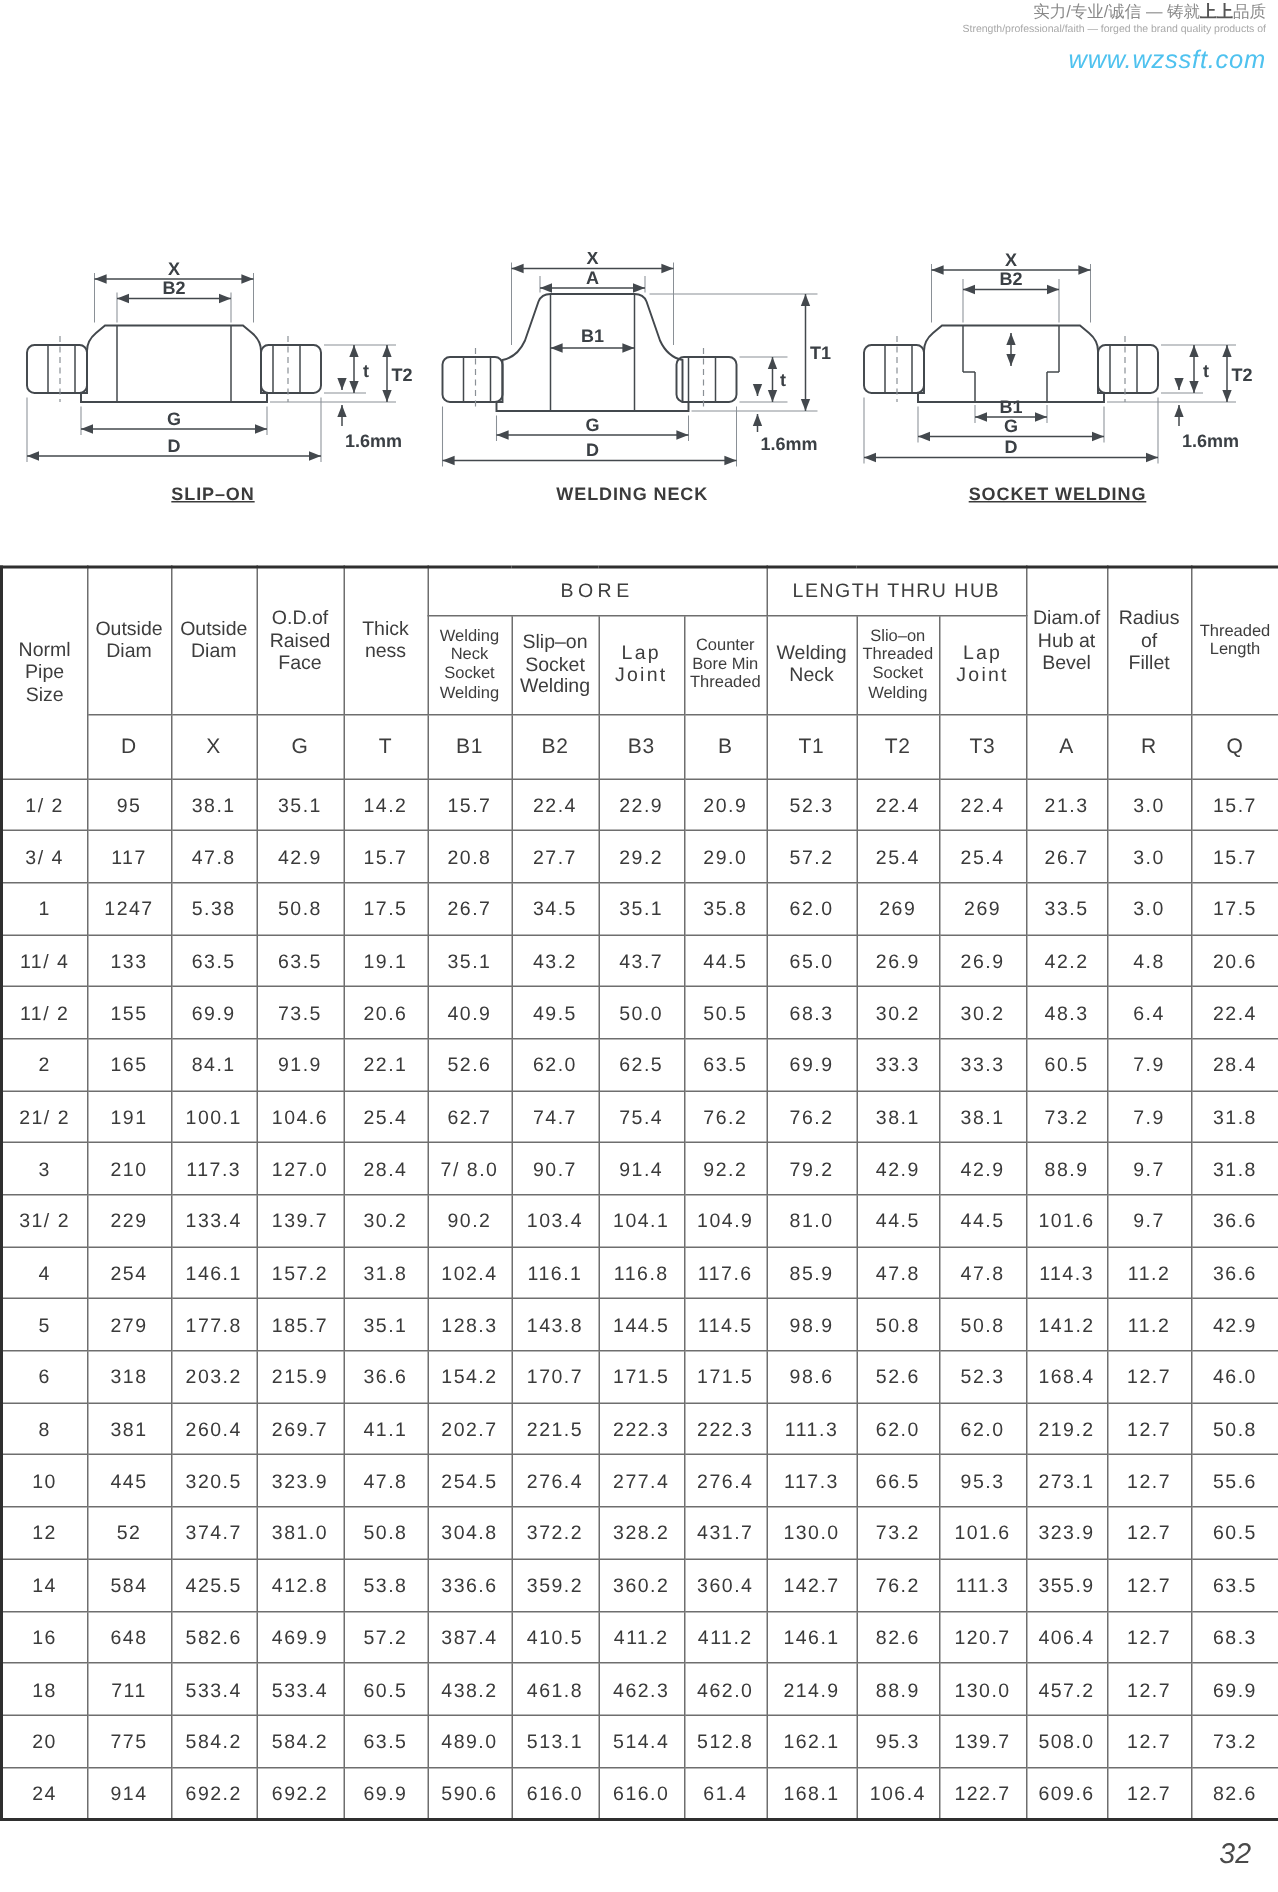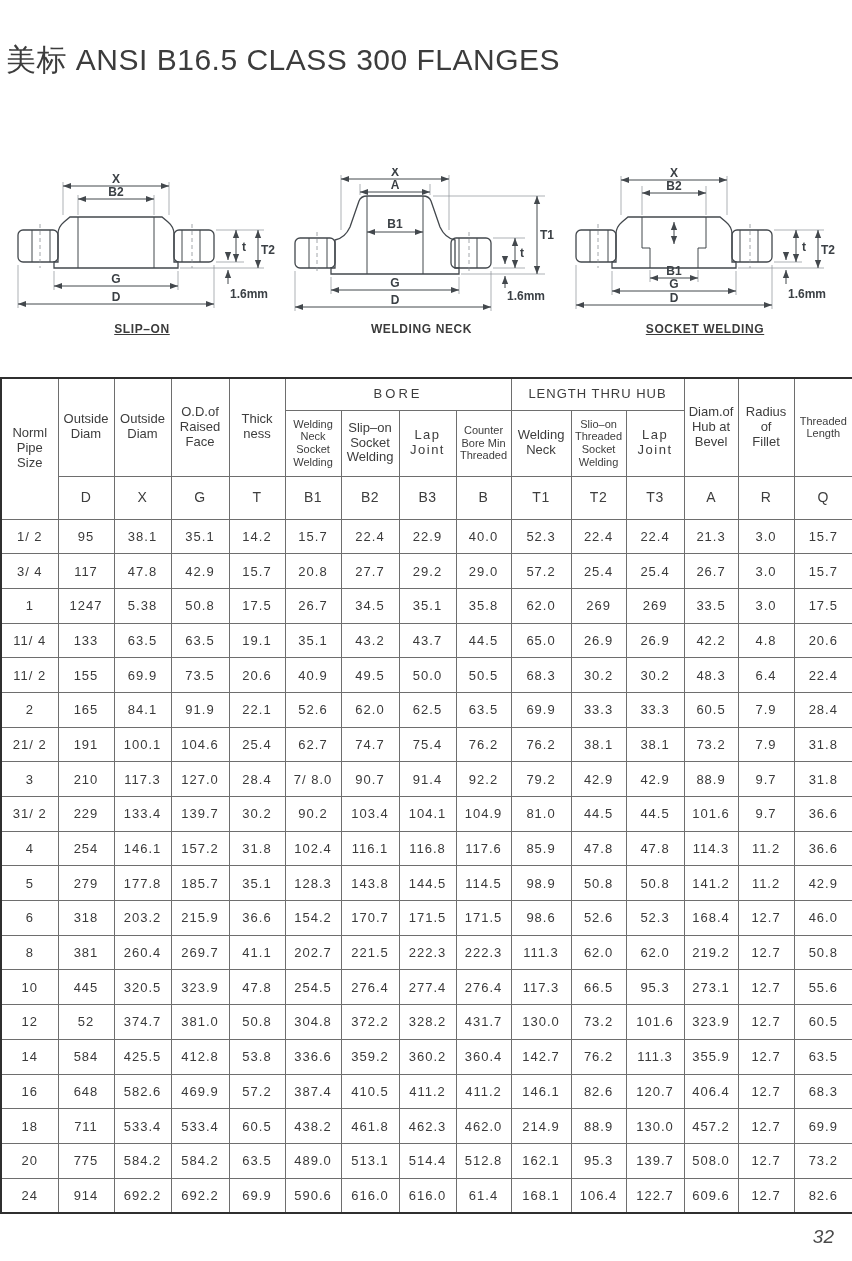--- a/index.html
+++ b/index.html
@@ -44,22 +44,26 @@
   .rowA{height:32px;}
   .rowB{height:66px;}
 
   .pageno{position:absolute;right:18px;top:1226px;font-size:19px;color:#4a4a4a;font-style:italic;}
 </style>
 </head>
 <body>
 
 <div class="page">
 
-
-  <div class="title">美标 ANSI B16.5 CLASS 300 FLANGES</div>
+  <div class="top-right">
+    <div class="tag-zh"><span>实力/专业/诚信 — 铸就</span><span class="brand">上上</span><span>品质</span></div>
+    <div class="tag-en">Strength/professional/faith — forged the brand quality products of</div>
+    <div class="site">www.wzssft.com</div>
+  </div>
+
 
   <div class="diagrams">
 
     <div class="diag" style="left:6px;width:272px;">
       <svg width="272" height="150" viewBox="0 0 272 150">
         <defs>
           <marker id="ar" viewBox="0 0 10 10" markerWidth="9" markerHeight="9" refX="9" refY="5" orient="auto-start-reverse" markerUnits="userSpaceOnUse">
             <path d="M0,1.5 L9,5 L0,8.5 Z" fill="#43484d"></path>
           </marker>
         </defs>
@@ -292,21 +296,21 @@
     <tbody>
         <tr>
           <td>1/ 2</td>
           <td>95</td>
           <td>38.1</td>
           <td>35.1</td>
           <td>14.2</td>
           <td>15.7</td>
           <td>22.4</td>
           <td>22.9</td>
-          <td>40.0</td>
+          <td>20.9</td>
           <td>52.3</td>
           <td>22.4</td>
           <td>22.4</td>
           <td>21.3</td>
           <td>3.0</td>
           <td>15.7</td>
         </tr>
         <tr>
           <td>3/ 4</td>
           <td>117</td>

